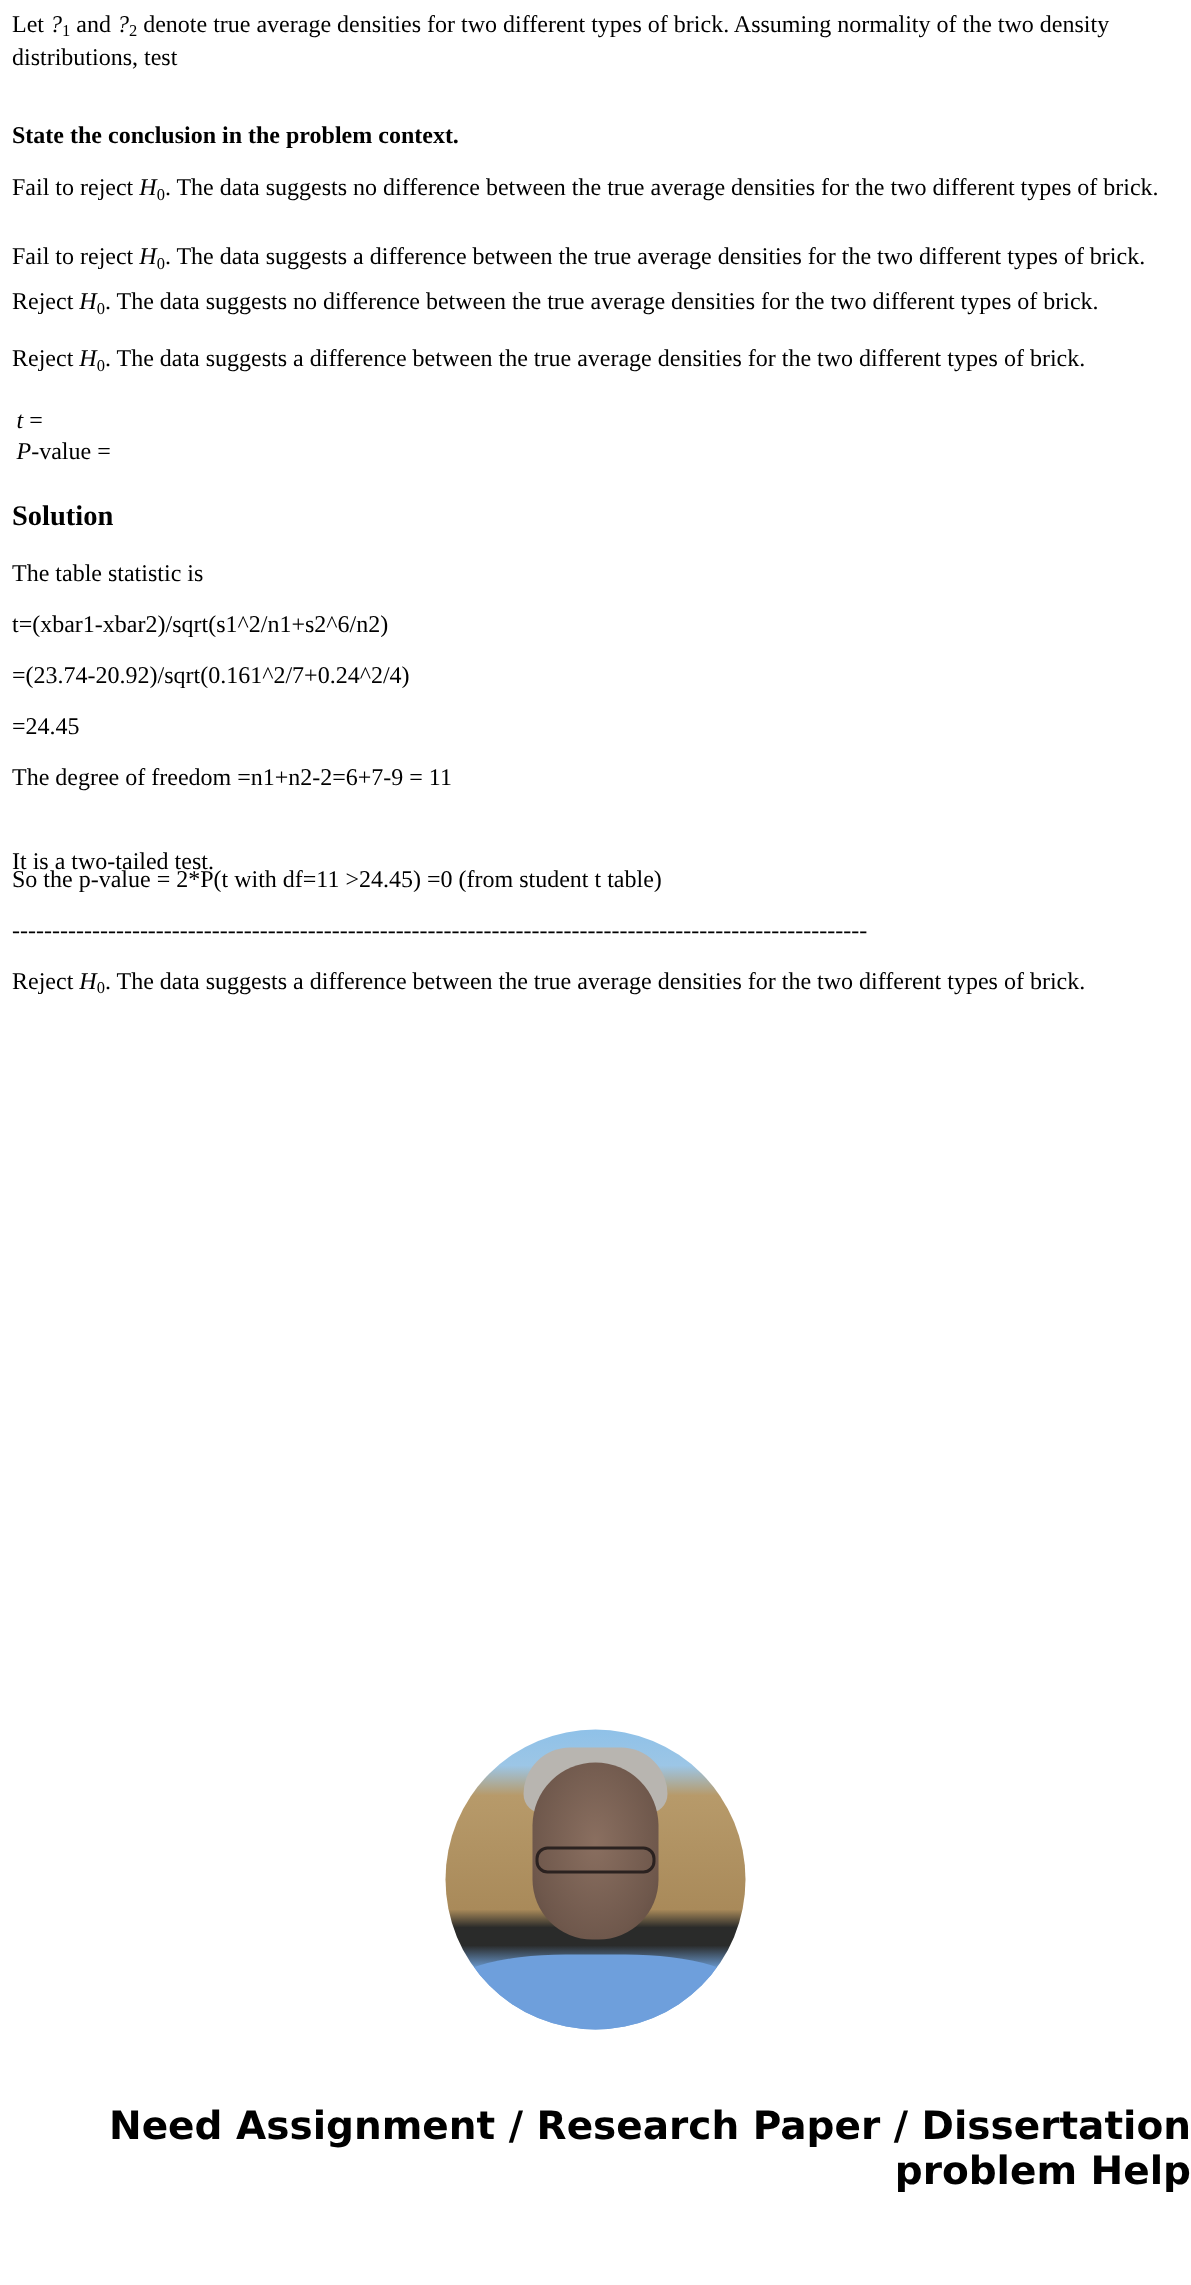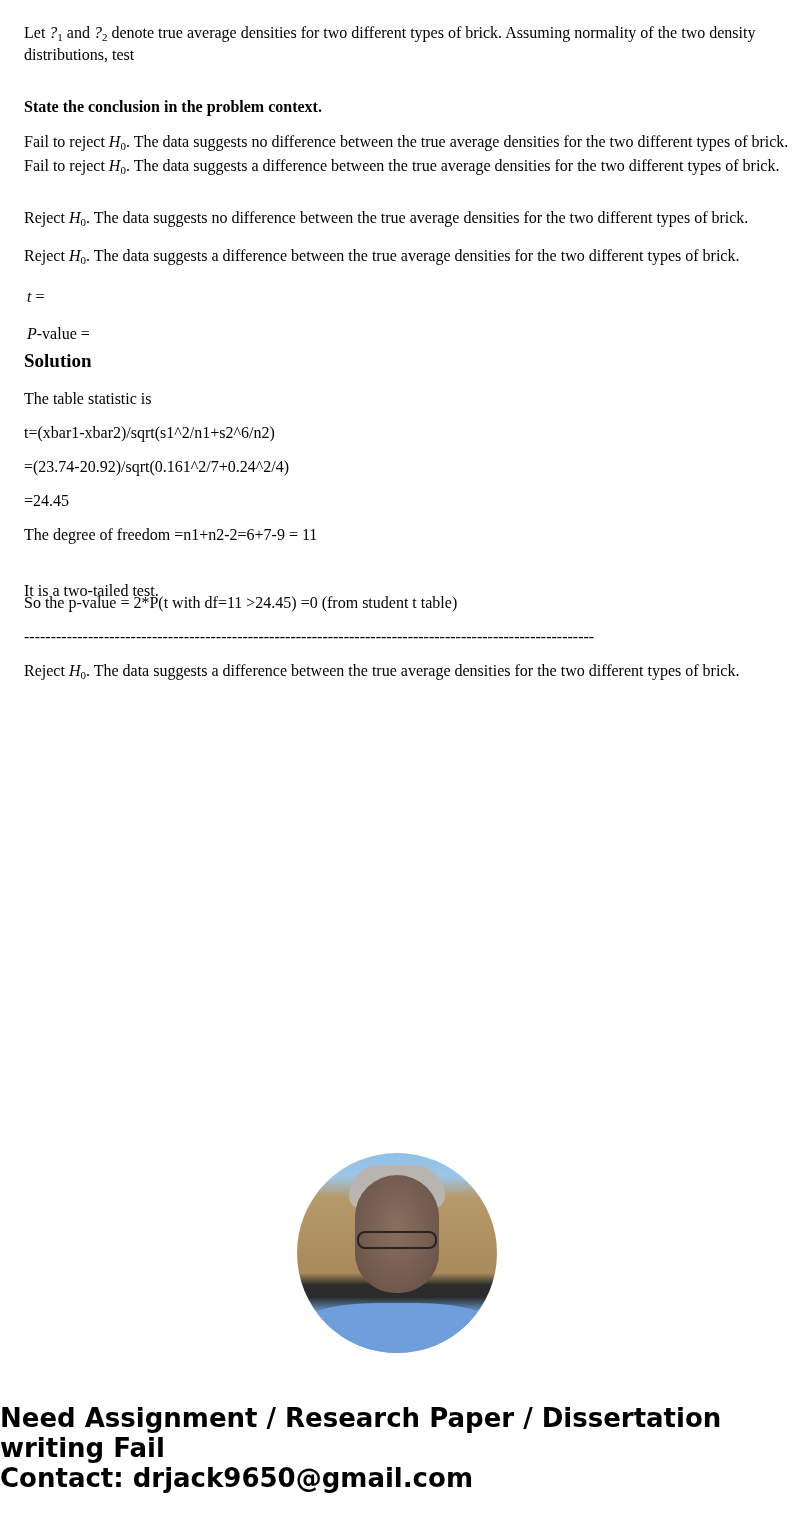--- a/index.html
+++ b/index.html
@@ -6,30 +6,30 @@
     body {
       width: 794px;
       height: 1523px;
       position: relative;
       font-family: "Liberation Serif", serif;
       font-size: 16px;
       color: #000;
       overflow: hidden;
     }
     .content { position: absolute; left: 8px; top: 0; width: 780px; }
-    p { margin: 16px; line-height: 22px; }
+    p { margin: 0; line-height: 22px; }
     .q-intro { position: absolute; top: 6px; left: 0; width: 770px; }
     .q-prompt { position: absolute; top: 80px; left: 0; font-weight: bold; }
     .opt { position: absolute; left: 0; white-space: nowrap; text-align: right; }
     .opt i, .ans i { font-style: italic; }
     sub { font-size: 11px; line-height: 0; vertical-align: -3px; }
     .answers { position: absolute; left: 3px; top: 270px; }
     .answers p { line-height: 21px; }
     h2 {
-      position: absolute; top: 334px; left: 0; margin: 16px;
+      position: absolute; top: 334px; left: 0; margin: 0;
       font-size: 19px; font-weight: bold; line-height: 22px;
     }
     .sol { position: absolute; left: 0; white-space: nowrap; }
     .promo-photo {
       position: absolute; left: 297px; top: 1153px;
       width: 200px; height: 200px; border-radius: 50%;
       overflow: hidden;
       background: linear-gradient(180deg, #8fc1e8 0%, #9cc6e6 12%, #b79a6a 22%, #a98a5a 60%, #2a2b2a 66%, #2a2b2a 72%, #6d9fd8 80%, #7aa9df 100%);
     }
     .photo-face {
@@ -44,38 +44,38 @@
     .photo-glasses {
       position: absolute; left: 60px; top: 78px; width: 80px; height: 18px;
       border: 2px solid #2b2220; border-radius: 8px; box-sizing: border-box;
     }
     .photo-shirt {
       position: absolute; left: 0; top: 150px; width: 200px; height: 60px;
       background: #6e9fdc; border-radius: 40% 40% 0 0;
     }
     .promo-text {
       position: absolute; left: 0; top: 1403px; width: 794px;
-      text-align: left;
+      text-align: right;
       font-family: "DejaVu Sans", sans-serif;
       font-weight: bold; font-size: 26px; line-height: 30px;
       color: #000;
     }
   </style>
 </head>
 <body>
 
 <div class="content">
 
   <p class="q-intro"><span>Let </span><i>?</i><sub>1</sub><span> and </span><i>?</i><sub>2</sub><span> denote true average densities for two different types of brick. Assuming normality of the two density distributions, test</span></p>
 
   <p class="q-prompt">State the conclusion in the problem context.</p>
 
   <p class="opt" style="top:115px"><span>Fail to reject </span><i>H</i><sub>0</sub><span>. The data suggests no difference between the true average densities for the two different types of brick.</span></p>
 
-  <p class="opt" style="top:139px"><span>Fail to reject </span><i>H</i><sub>0</sub><span>. The data suggests a difference between the true average densities for the two different types of brick.</span></p>
+  <p class="opt" style="top:161px"><span>Fail to reject </span><i>H</i><sub>0</sub><span>. The data suggests a difference between the true average densities for the two different types of brick.</span></p>
 
   <p class="opt" style="top:191px"><span>Reject </span><i>H</i><sub>0</sub><span>. The data suggests no difference between the true average densities for the two different types of brick.</span></p>
 
   <p class="opt" style="top:229px"><span>Reject </span><i>H</i><sub>0</sub><span>. The data suggests a difference between the true average densities for the two different types of brick.</span></p>
 
   <div class="answers">
     <p><i>t</i><span> =</span></p>
     <p><i>P</i><span>-value =</span></p>
   </div>
 
@@ -95,15 +95,14 @@
 
 <div class="promo-photo">
   <div class="photo-hair"></div>
   <div class="photo-face"></div>
   <div class="photo-glasses"></div>
   <div class="photo-shirt"></div>
 </div>
 
 <div class="promo-text">
   <div>Need Assignment / Research Paper / Dissertation</div>
-  <div>writing Fail</div>
-  <div>Contact: drjack9650@gmail.com</div>
+  <div>problem Help</div>
 </div>
 
 </body></html>

